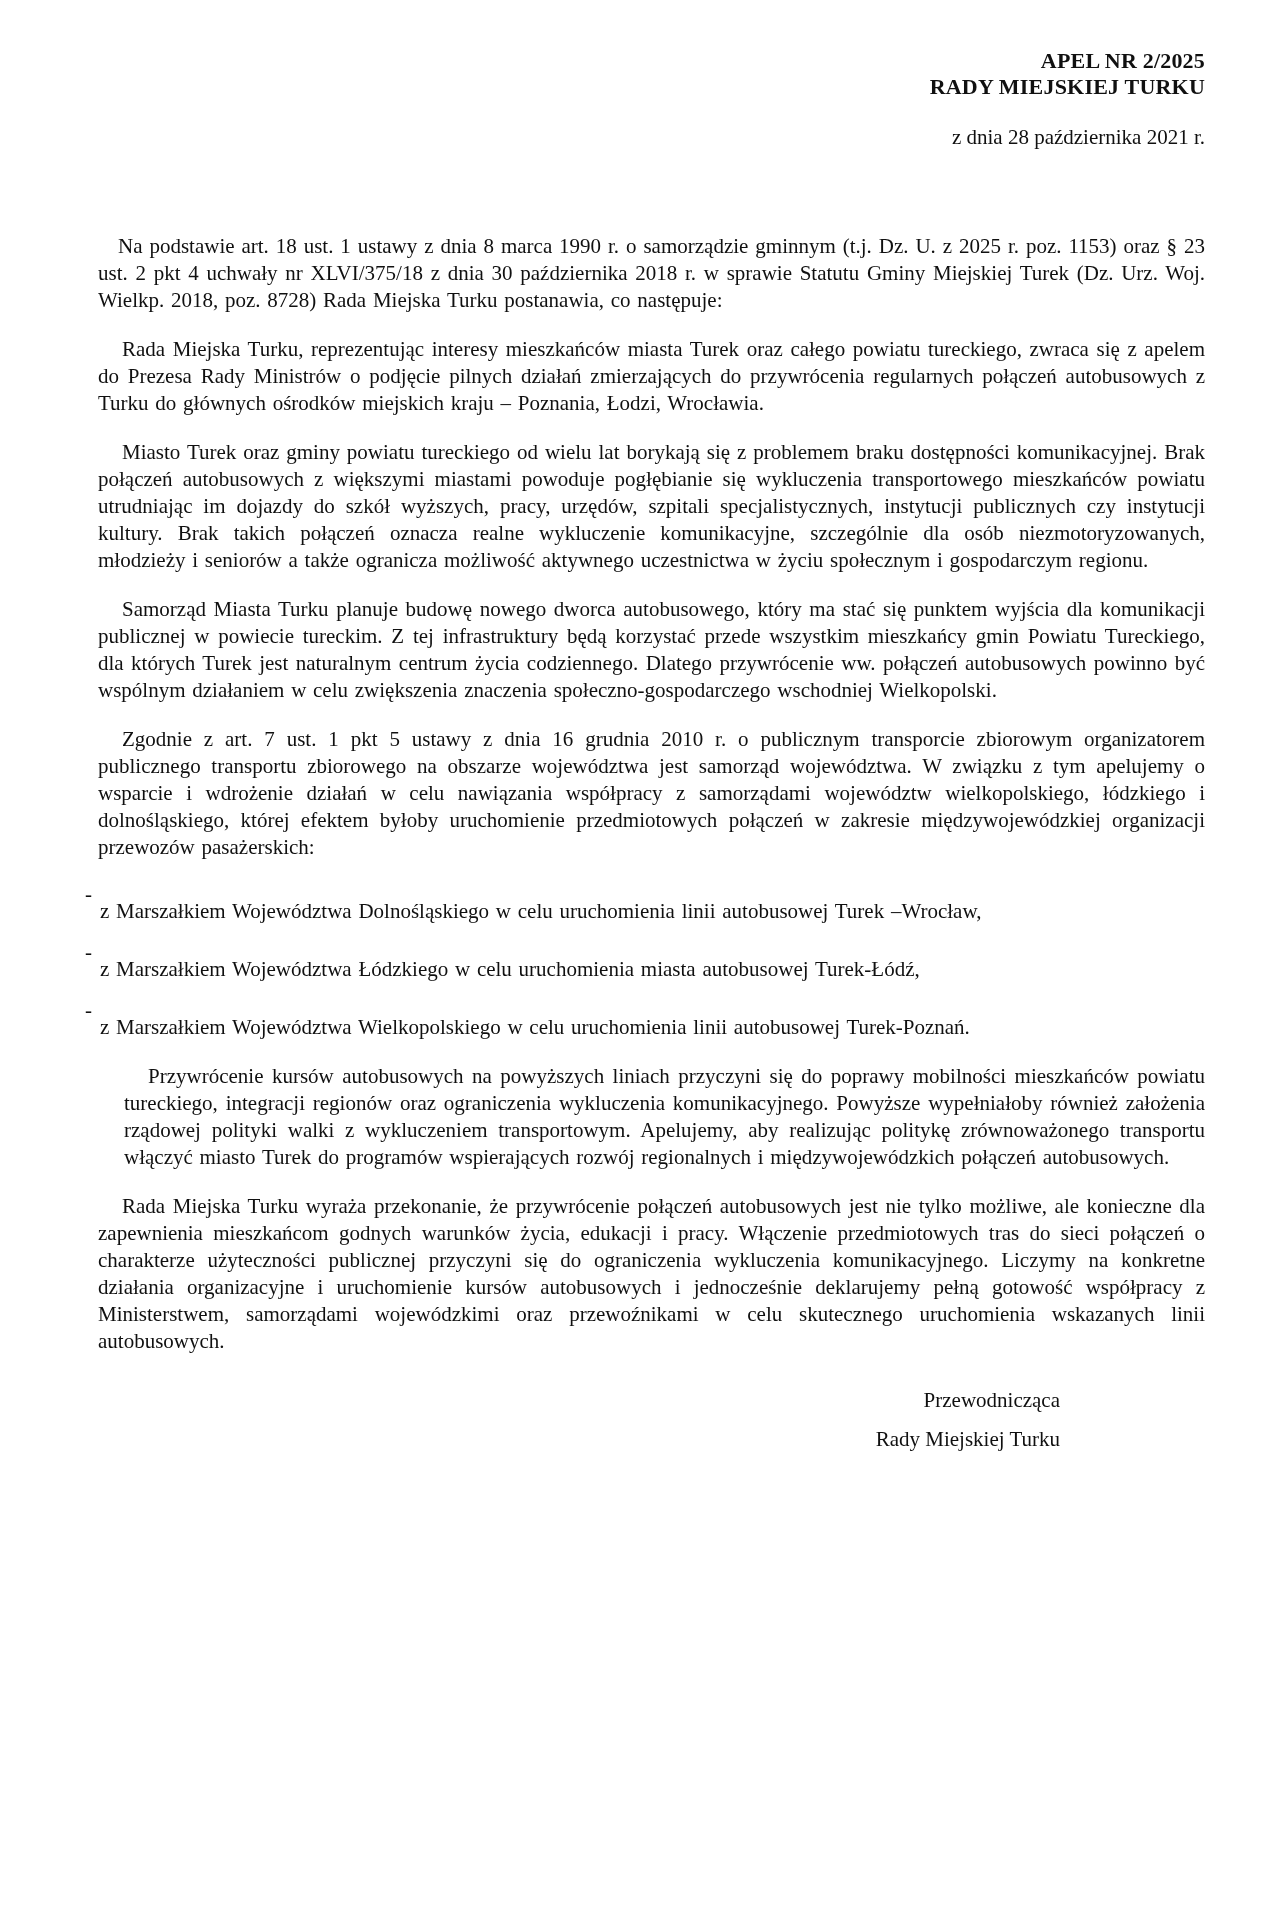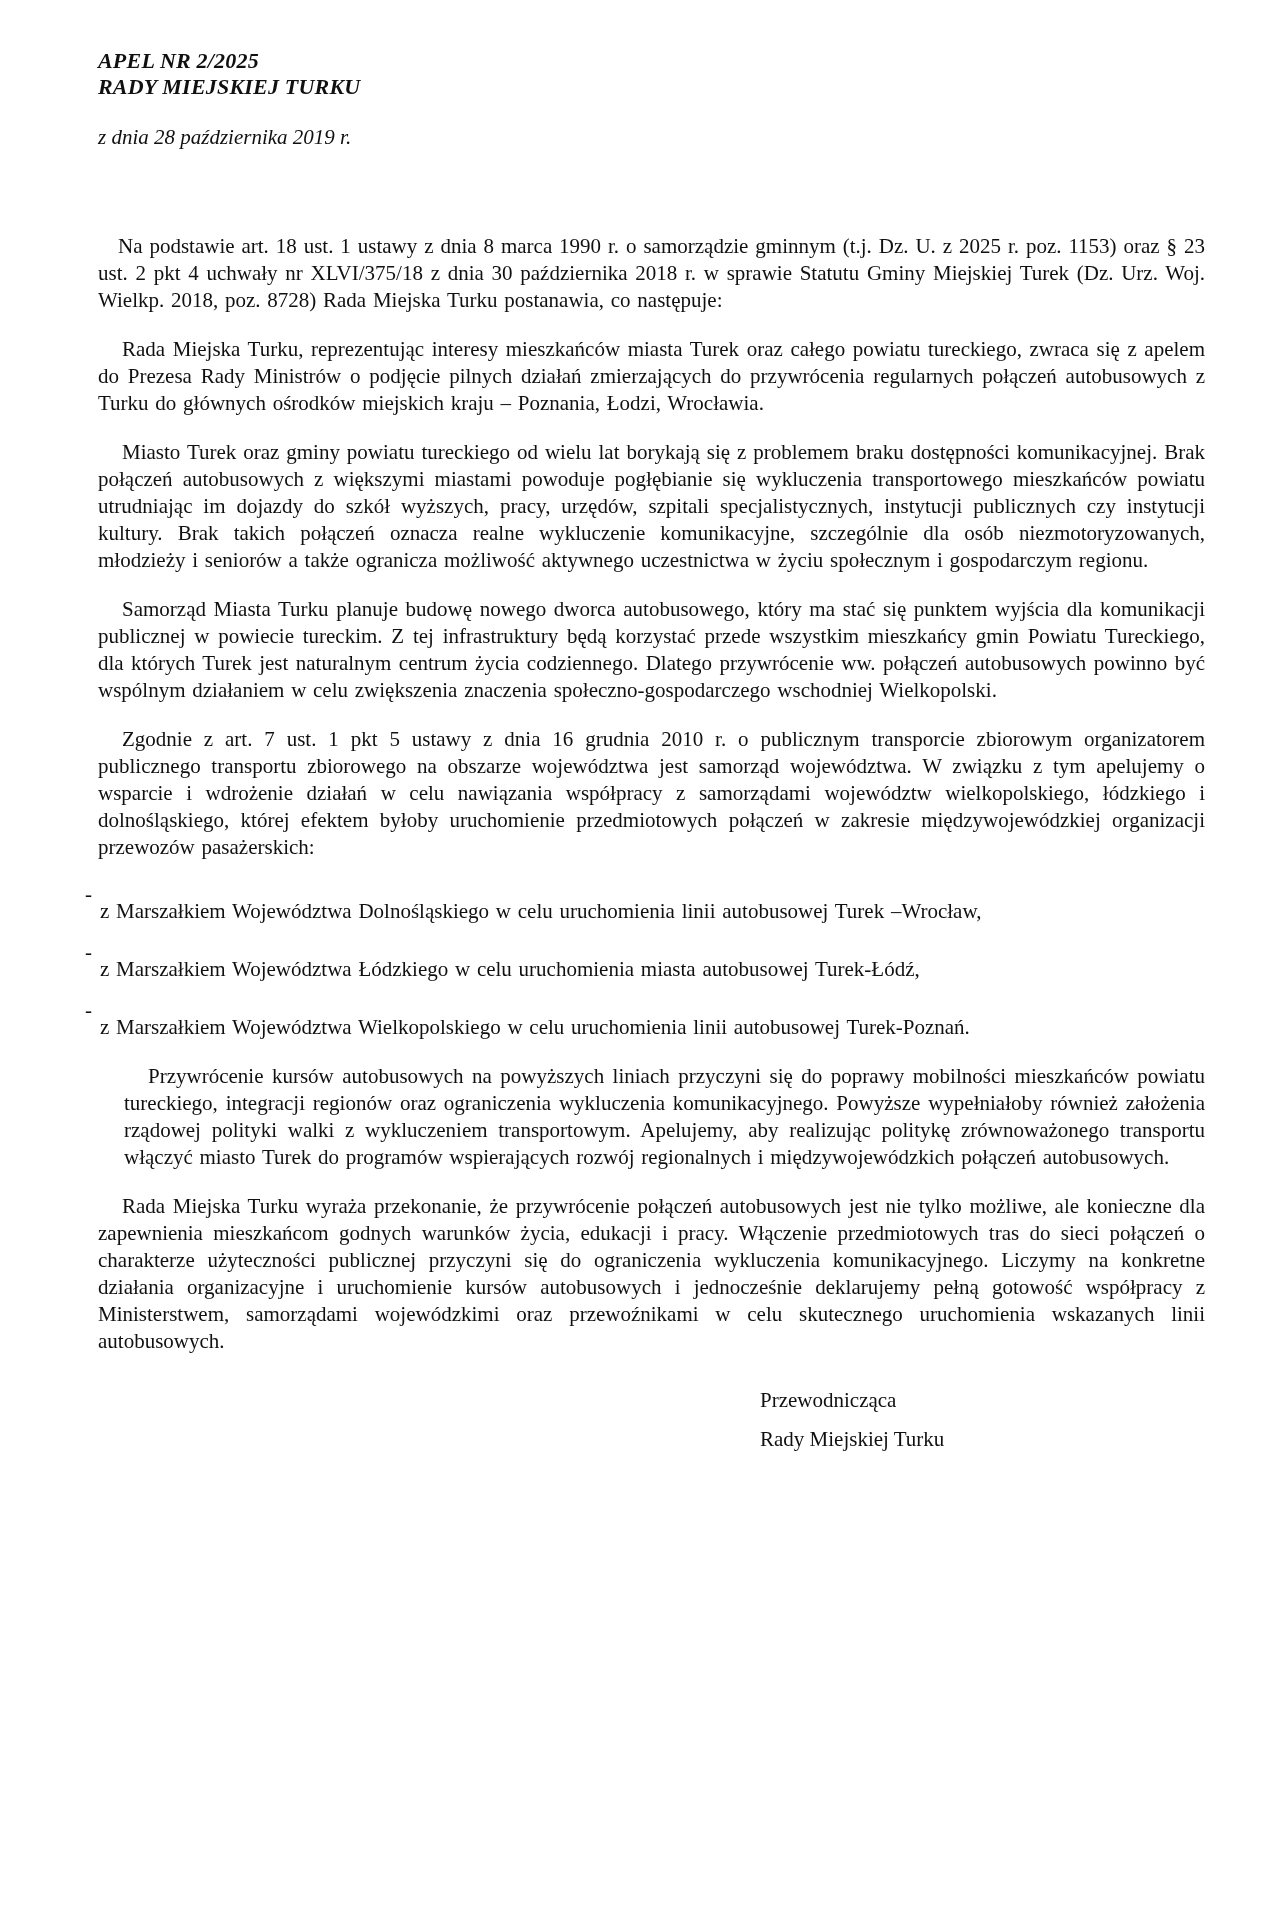--- a/index.html
+++ b/index.html
@@ -13,21 +13,21 @@
     min-height: 1926px;
     box-sizing: border-box;
     margin: 0 auto;
     background: #ffffff;
     color: #101010;
     font-family: "Liberation Serif", "DejaVu Serif", serif;
     font-size: 21px;
     line-height: 27px;
     padding: 48px 80px 40px 98px;
   }
-  .doc-header { text-align: left; font-style: italic; }
+  .doc-header { text-align: right; }
   .doc-title {
     font-weight: bold;
     font-size: 22px;
     line-height: 26px;
     letter-spacing: 0.2px;
   }
   .doc-date {
     margin-top: 24px;
     font-size: 21px;
     line-height: 27px;
@@ -59,34 +59,34 @@
   }
   .list-item .li-text {
     flex: 1;
     text-align: justify;
     word-spacing: 1.5px;
     margin-top: 17px;
   }
   .signature {
     margin: 32px 145px 0 auto;
     width: 300px;
-    text-align: left;
+    text-align: right;
   }
   .signature-role { line-height: 27px; }
   .signature-org { margin-top: 12px; line-height: 27px; }
 </style>
 </head>
 <body>
 
 <div class="page">
 
   <header class="doc-header">
     <div class="doc-title">APEL NR 2/2025</div>
     <div class="doc-title">RADY MIEJSKIEJ TURKU</div>
-    <div class="doc-date">z dnia 28 października 2019 r.</div>
+    <div class="doc-date">z dnia 28 października 2021 r.</div>
   </header>
 
   <main class="doc-body">
 
     <p class="para first">Na podstawie art. 18 ust. 1 ustawy z dnia 8 marca 1990 r. o samorządzie gminnym (t.j. Dz. U. z 2025 r. poz. 1153)  oraz § 23 ust. 2 pkt 4 uchwały  nr  XLVI/375/18  z dnia  30 października  2018 r.  w sprawie Statutu Gminy Miejskiej Turek (Dz. Urz. Woj. Wielkp. 2018, poz. 8728) Rada Miejska Turku postanawia, co następuje:</p>
 
     <p class="para">Rada Miejska Turku, reprezentując interesy mieszkańców miasta Turek oraz całego powiatu tureckiego, zwraca się z apelem do Prezesa Rady Ministrów o podjęcie pilnych działań zmierzających do przywrócenia regularnych połączeń autobusowych z Turku do głównych ośrodków miejskich kraju – Poznania, Łodzi, Wrocławia.</p>
 
     <p class="para">Miasto Turek oraz gminy powiatu tureckiego od wielu lat borykają się z problemem braku dostępności komunikacyjnej. Brak połączeń autobusowych z większymi miastami powoduje pogłębianie się wykluczenia transportowego mieszkańców powiatu utrudniając im dojazdy do szkół wyższych, pracy, urzędów, szpitali specjalistycznych, instytucji publicznych czy instytucji kultury. Brak takich połączeń oznacza realne wykluczenie komunikacyjne, szczególnie dla osób niezmotoryzowanych, młodzieży i seniorów a także ogranicza możliwość aktywnego uczestnictwa w życiu społecznym i gospodarczym regionu.</p>
 

